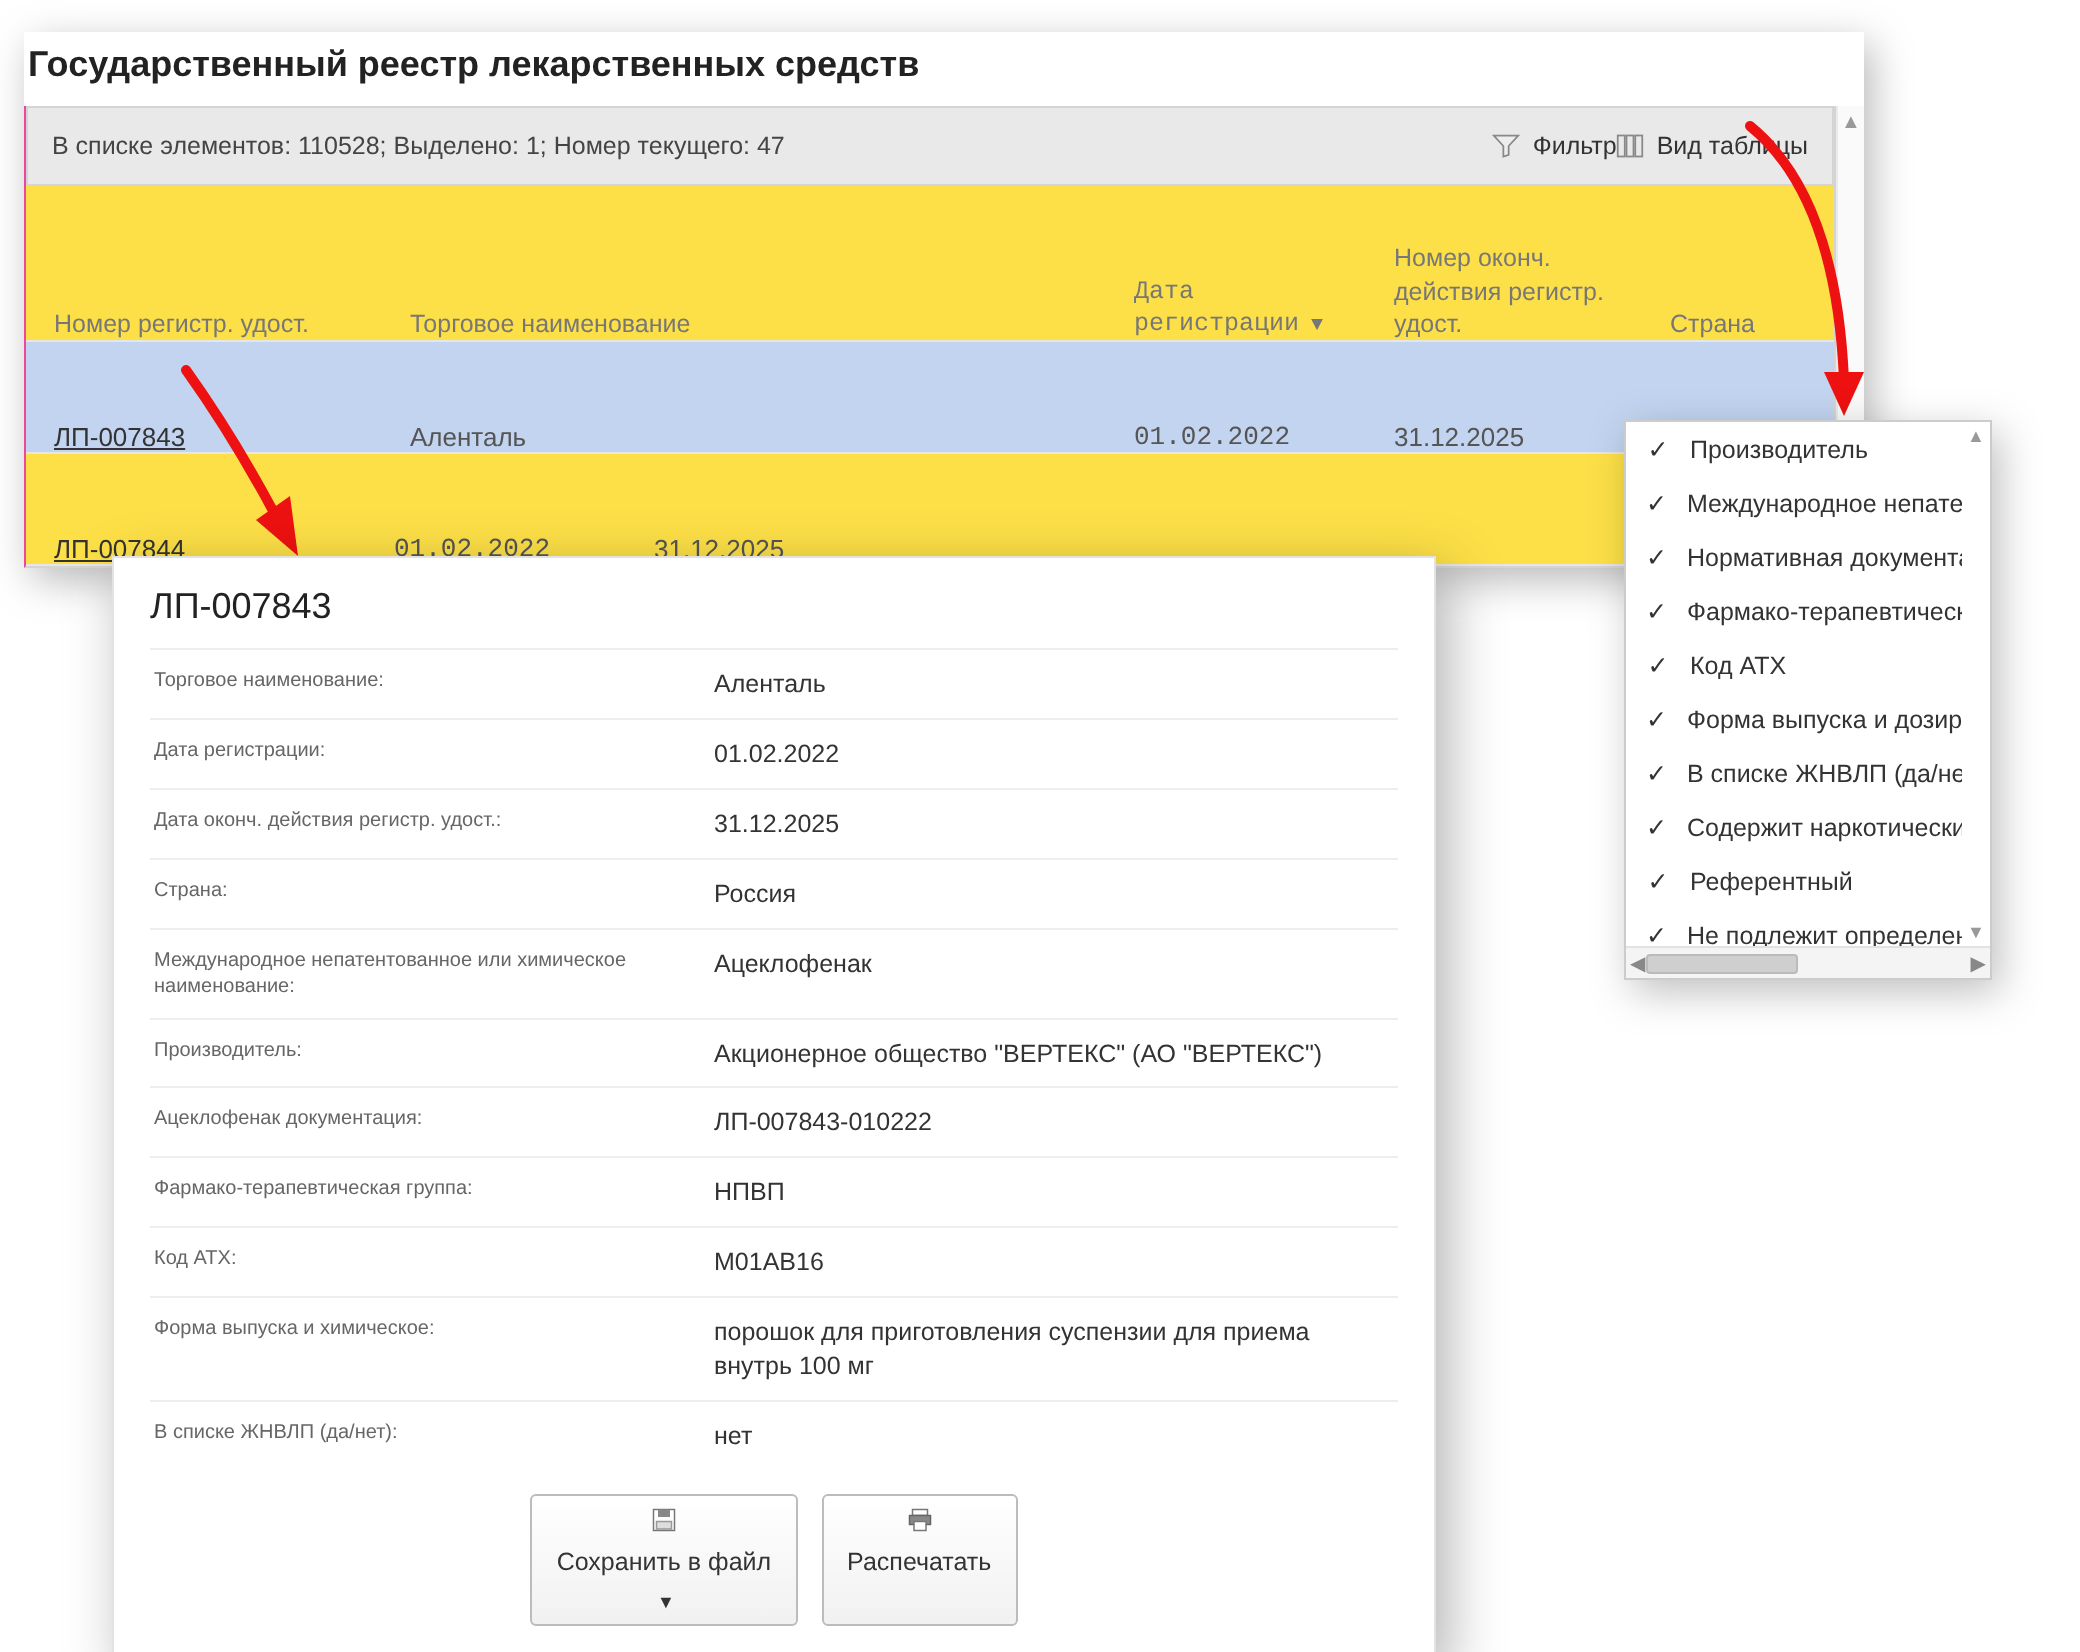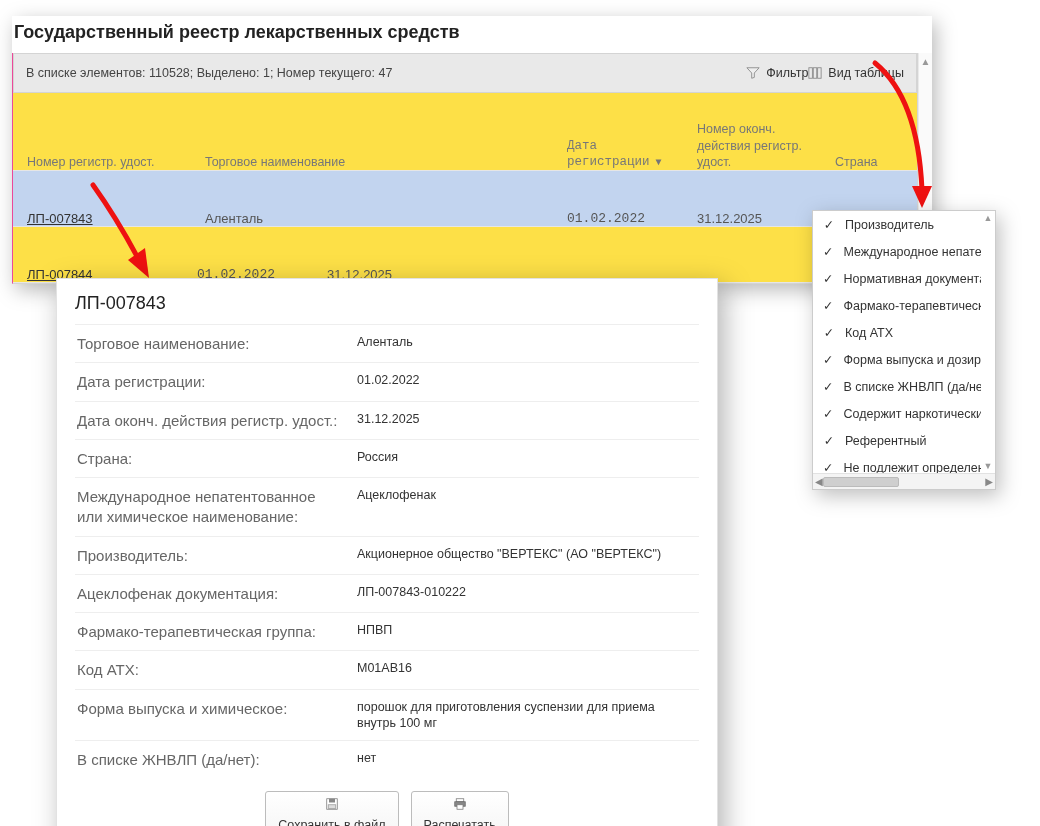--- a/index.html
+++ b/index.html
@@ -37,21 +37,21 @@
     .arrow { position:absolute; pointer-events:none; }
     .arrow svg { overflow:visible; }
     .arrow-path { stroke:#e11; stroke-width:5; fill:none; stroke-linecap:round; }
     .arrow-head { fill:#e11; }
     
     
     .detail-card { position:absolute; top:278px; left:56px; width:662px; background:#fff; filter: drop-shadow(6px 8px 14px rgba(0,0,0,0.30)); padding:14px 18px 18px 18px; border:1px solid #e2e2e2; }
     .detail-title { font-size:18px; color:#222; margin-bottom:10px; }
     .detail-row { display:flex; border-top:1px solid #eee; padding:9px 2px 8px 2px; gap:12px; }
     .detail-row:first-of-type{}
-    .detail-label { width:268px; color:#666; font-size:15px; line-height:1.35; }
+    .detail-label { width:268px; color:#666; font-size:10px; line-height:1.35; }
     .detail-value { flex:1; color:#333; font-size:12.5px; line-height:1.35; }
     .detail-actions { display:flex; justify-content:center; gap:12px; margin-top:12px; }
     .btn { border:1px solid #bcbcbc; background:linear-gradient(#fff,#f1f1f1); border-radius:3px; padding:6px 12px; font-size:12.5px; color:#333; display:flex; gap:8px; align-items:center; cursor:pointer;flex-direction:column; }
     .btn svg { width:12px; height:12px; }
     .btn .caret { font-size:9px; margin-left:2px; }
     
     
     .col-menu { position:absolute; top:210px; left:812px; width:184px; background:#fff; border:1px solid #ccc; filter: drop-shadow(4px 6px 10px rgba(0,0,0,0.25)); }
     .col-menu-inner { max-height:262px; overflow:hidden; }
     .col-item { display:flex; align-items:center; gap:10px; padding:6px 10px; font-size:12.5px; color:#333; white-space:nowrap; cursor:pointer; }

